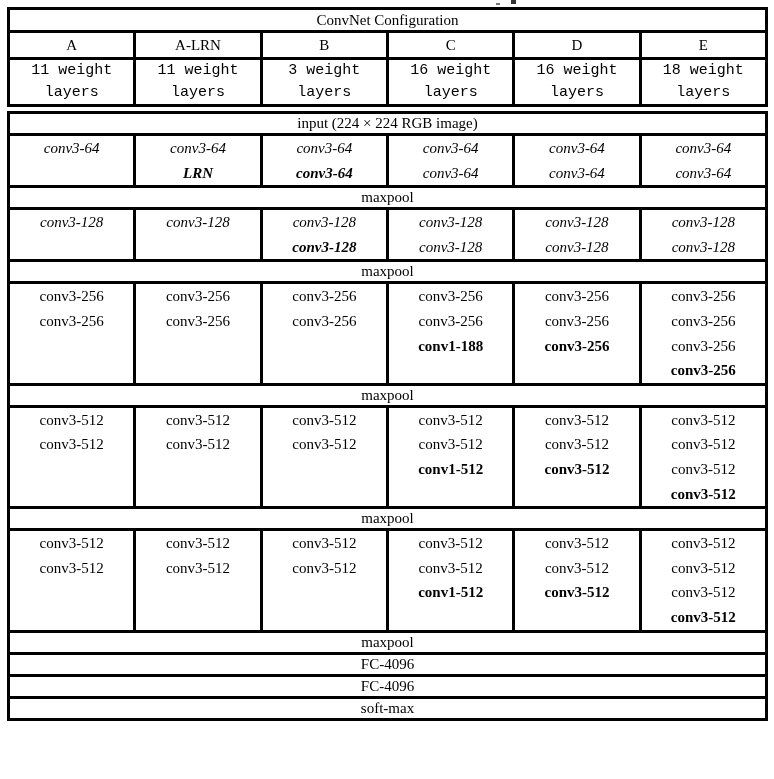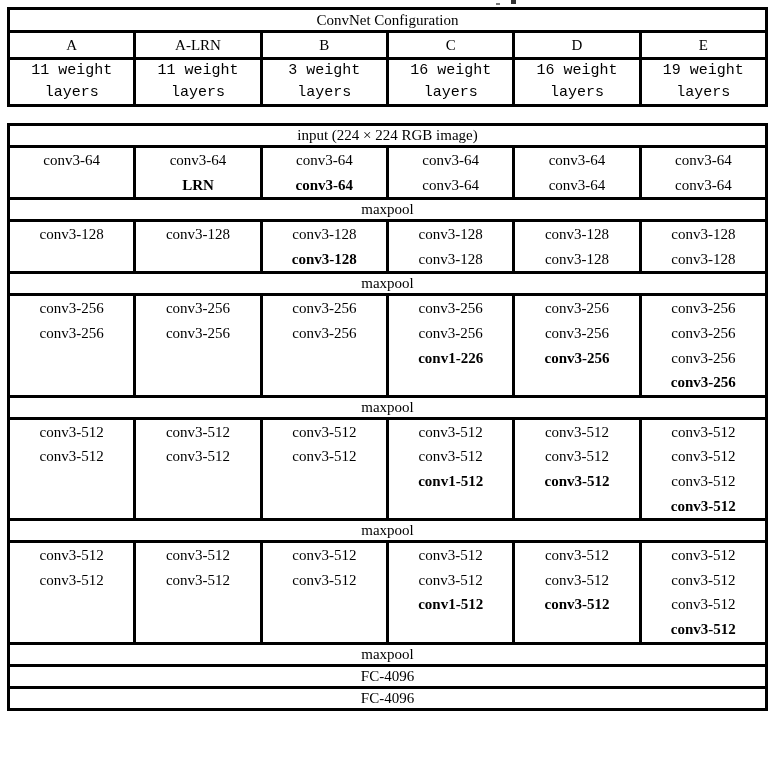--- a/index.html
+++ b/index.html
@@ -17,24 +17,24 @@
   td {
     border: 3px solid #000000;
     padding: 0;
     text-align: center;
     font-size: 15px;
     font-weight: normal;
   }
   .title-cell  { height: 23px; vertical-align: middle; }
   .col-head    { height: 27px; vertical-align: middle; }
   .weights-cell{ height: 45px; vertical-align: middle; white-space: pre-line; line-height: 22px; font-family: Liberation Mono, monospace; }
-  #body-table  { margin-top: 16px; }
+  #body-table  { margin-top: 4px; }
   .full-row    { height: 22px; vertical-align: middle; }
   .conv-cell   { vertical-align: top; line-height: 24.6px; }
-  .lines-2     { height: 49px; }
+  .lines-2     { height: 49px; font-style: italic; }
   .lines-4     { height: 99px; }
   .bold        { font-weight: bold; }
   .remnant     { position: absolute; background: #444444; }
 </style>
 </head>
 <body>
 
 <div class="table-wrap">
 
   <table id="header-table">
@@ -54,21 +54,21 @@
           <td class="weights-cell">11 weight
 layers</td>
           <td class="weights-cell">11 weight
 layers</td>
           <td class="weights-cell">3 weight
 layers</td>
           <td class="weights-cell">16 weight
 layers</td>
           <td class="weights-cell">16 weight
 layers</td>
-          <td class="weights-cell">19 weight
+          <td class="weights-cell">18 weight
 layers</td>
         </tr>
     </tbody>
   </table>
 
   <table id="body-table">
     <tbody id="body-tbody">
         <tr>
           <td colspan="6" class="full-row">input (224 × 224 RGB image)</td>
         </tr>
@@ -136,21 +136,21 @@
             <div class="conv-line">conv3-256</div>
             <div class="conv-line">conv3-256</div>
           </td>
           <td class="conv-cell lines-4">
             <div class="conv-line">conv3-256</div>
             <div class="conv-line">conv3-256</div>
           </td>
           <td class="conv-cell lines-4">
             <div class="conv-line">conv3-256</div>
             <div class="conv-line">conv3-256</div>
-            <div class="conv-line bold">conv1-226</div>
+            <div class="conv-line bold">conv1-188</div>
           </td>
           <td class="conv-cell lines-4">
             <div class="conv-line">conv3-256</div>
             <div class="conv-line">conv3-256</div>
             <div class="conv-line bold">conv3-256</div>
           </td>
           <td class="conv-cell lines-4">
             <div class="conv-line">conv3-256</div>
             <div class="conv-line">conv3-256</div>
             <div class="conv-line">conv3-256</div>
@@ -224,20 +224,23 @@
           </td>
         </tr>
         <tr>
           <td colspan="6" class="full-row">maxpool</td>
         </tr>
         <tr>
           <td colspan="6" class="full-row">FC-4096</td>
         </tr>
         <tr>
           <td colspan="6" class="full-row">FC-4096</td>
+        </tr>
+        <tr>
+          <td colspan="6" class="full-row">soft-max</td>
         </tr>
       </tbody>
   </table>
 
 </div>
 
 <div class="remnant" style="left:496px; top:3px; width:4px; height:2px; background:#777777;"></div>
 <div class="remnant" style="left:511px; top:0; width:5px; height:4px; background:#333333;"></div>
 
 </body></html>

